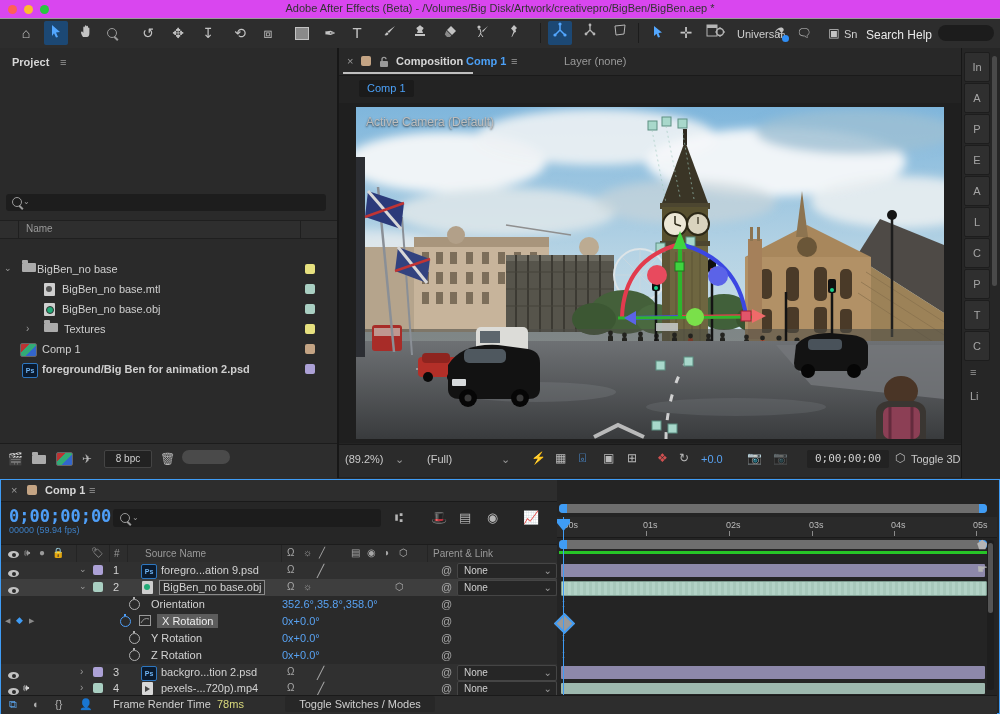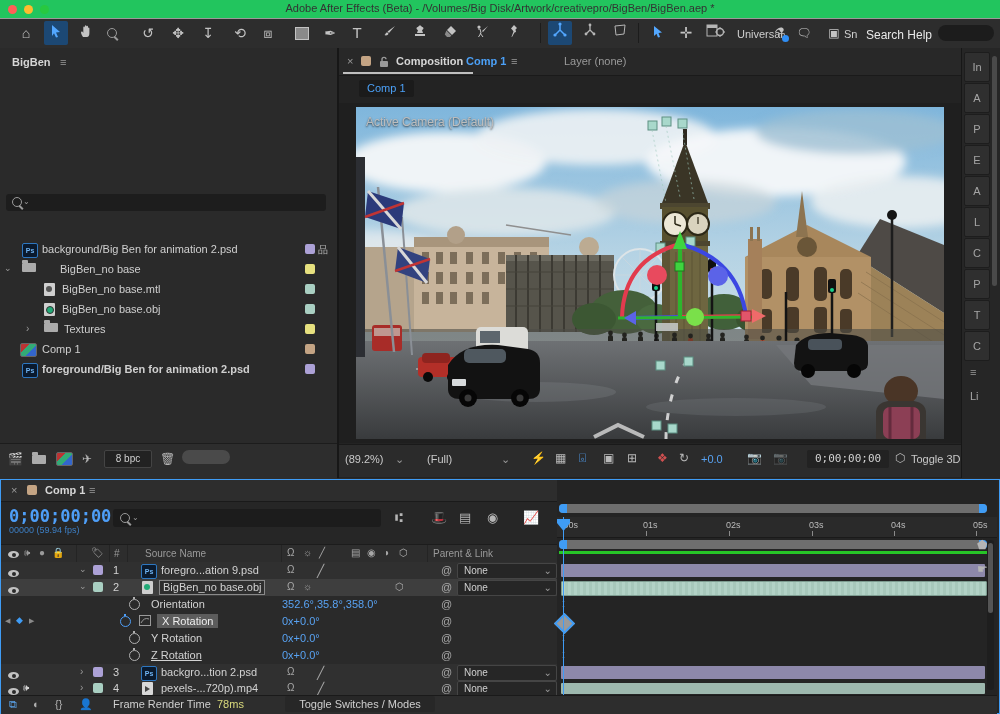--- a/index.html
+++ b/index.html
@@ -1,19 +1,19 @@
 <!DOCTYPE html>
 <html><head>
 <meta charset="utf-8">
 <style>
   html,body{margin:0;padding:0;background:#111;}
   #app{position:relative;width:1000px;height:714px;background:#2a2a2a;font-family:"Liberation Sans",sans-serif;overflow:hidden;color:#c9c9c9;}
   .abs{position:absolute;}
   
-  .titlebar{position:absolute;left:0;top:0;width:1000px;height:18px;background:#22c55e;border-bottom:1px solid #9a9a9a;}
+  .titlebar{position:absolute;left:0;top:0;width:1000px;height:18px;background:#d946ef;border-bottom:1px solid #9a9a9a;}
   .tl{position:absolute;top:5px;width:9px;height:9px;border-radius:50%;}
   .titlebar .title{position:absolute;left:0;right:0;top:2px;text-align:center;font-size:11px;color:#333;}
   
   .toolbar{position:absolute;left:0;top:19px;width:1000px;height:29px;background:#2d2d2d;border-bottom:1px solid #171717;}
   .tool{position:absolute;top:2px;width:24px;height:24px;text-align:center;line-height:24px;font-size:14px;color:#c3c3c3;}
   .tool.active{background:#1c4874;color:#53a7ff;border-radius:2px;}
   .tb-sep{position:absolute;top:4px;width:1px;height:20px;background:#1c1c1c;}
   
   .panel-tab-label{font-size:11px;color:#d6d6d6;}
   .menu-ic{color:#9a9a9a;font-size:11px;}
@@ -198,37 +198,36 @@
     <span class="tool" style="left:768px;font-size:13px;">⚗</span>
     <span class="abs" style="left:782px;top:16px;width:7px;height:7px;border-radius:50%;background:#2f8ef5;"></span>
     <span class="tool" style="left:792px;font-size:12px;">🗨</span>
     <span class="tool" style="left:822px;font-size:12px;">▣</span>
     <span class="abs" style="left:844px;top:9px;font-size:11px;color:#cfcfcf;">Sn</span>
     <span class="abs" style="left:866px;top:9px;font-size:12px;color:#e8e8e8;">Search Help</span>
     <span class="abs" style="left:938px;top:6px;width:56px;height:16px;background:#1c1c1c;border-radius:8px;"></span>
   </div>
 
   <div class="project">
-    <span class="abs panel-tab-label" style="left:12px;top:8px;font-weight:bold;">BigBen</span>
+    <span class="abs panel-tab-label" style="left:12px;top:8px;font-weight:bold;">Project</span>
     <span class="abs menu-ic" style="left:60px;top:8px;">≡</span>
     <div class="proj-search">
       <span class="mag" style="position:absolute;left:6px;top:3px;"></span>
       <span class="abs" style="left:17px;top:3px;font-size:8px;color:#9a9a9a;">⌄</span>
     </div>
-
-    <div class="prow" style="top:192px;">
-      <span class="i-ps abs" style="left:22px;top:3px;">Ps</span>
-      <span class="nm" style="left:42px;">background/Big Ben for animation 2.psd</span>
-      <span class="chip" style="background:#aca1d6;"></span>
-      <span class="abs" style="left:318px;top:3px;font-size:10px;color:#b5b5b5;">品</span>
-    </div>
+    <div class="proj-head">
+      <span class="abs" style="left:26px;top:2px;">Name</span>
+      <span class="vline" style="left:18px;background:#1f1f1f;"></span>
+      <span class="vline" style="left:300px;background:#1f1f1f;"></span>
+    </div>
+
     <div class="prow" style="top:212px;">
       <span class="abs" style="left:4px;top:3px;font-size:9px;color:#9a9a9a;">⌄</span>
       <span class="i-folder abs" style="left:22px;"></span>
-      <span class="nm" style="left:60px;">BigBen_no base</span>
+      <span class="nm" style="left:37px;">BigBen_no base</span>
       <span class="chip" style="background:#e7e17f;"></span>
     </div>
     <div class="prow" style="top:232px;">
       <span class="i-file abs" style="left:44px;top:3px;"><span class="dot" style="background:#555;"></span></span>
       <span class="nm" style="left:62px;">BigBen_no base.mtl</span>
       <span class="chip" style="background:#a9cfc2;"></span>
     </div>
     <div class="prow" style="top:252px;">
       <span class="i-file abs" style="left:44px;top:3px;"><span class="dot" style="background:#2a7;border:1px solid #333;"></span></span>
       <span class="nm" style="left:62px;">BigBen_no base.obj</span>
@@ -689,21 +688,21 @@
       <span class="abs pwhip" style="left:440px;top:2px;">@</span>
     </div>
     <div class="trow prop" style="top:150px;">
       <span class="abs" style="left:128px;top:3px;"><span class="stopw"></span></span>
       <span class="abs" style="left:150px;top:2px;">Y Rotation</span>
       <span class="abs" style="left:281px;top:2px;color:#58a2f2;">0x+0.0°</span>
       <span class="abs pwhip" style="left:440px;top:2px;">@</span>
     </div>
     <div class="trow prop" style="top:167px;">
       <span class="abs" style="left:128px;top:3px;"><span class="stopw"></span></span>
-      <span class="abs" style="left:150px;top:2px;text-decoration:underline;">Z Rotation</span>
+      <span class="abs" style="left:150px;top:2px;">Z Rotation</span>
       <span class="abs" style="left:281px;top:2px;color:#58a2f2;">0x+0.0°</span>
       <span class="abs pwhip" style="left:440px;top:2px;">@</span>
     </div>
 
     <div class="trow" style="top:184px;">
       <span class="abs" style="left:7px;top:5px;"><span class="i-eye"></span></span>
       <span class="abs" style="left:79px;top:2px;font-size:10px;color:#9a9a9a;">›</span>
       <span class="chip abs" style="left:92px;top:3px;background:#aca1d6;"></span>
       <span class="abs" style="left:112px;top:2px;">3</span>
       <span class="i-ps abs" style="left:140px;top:2px;">Ps</span>

